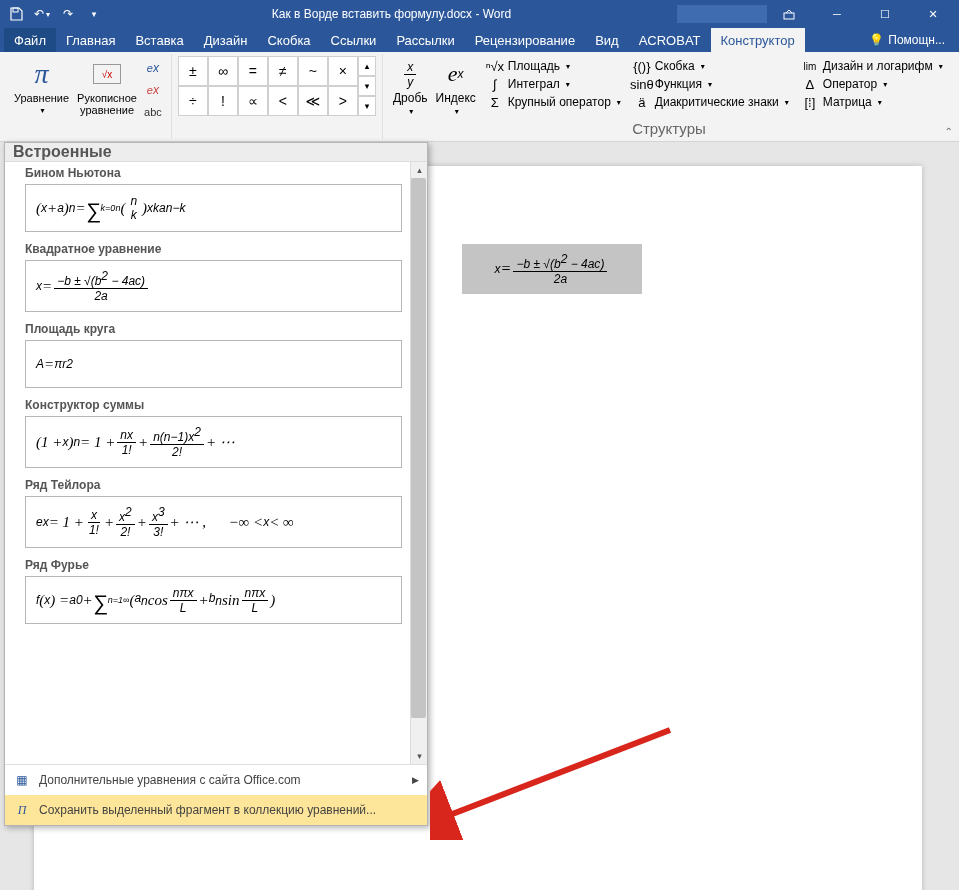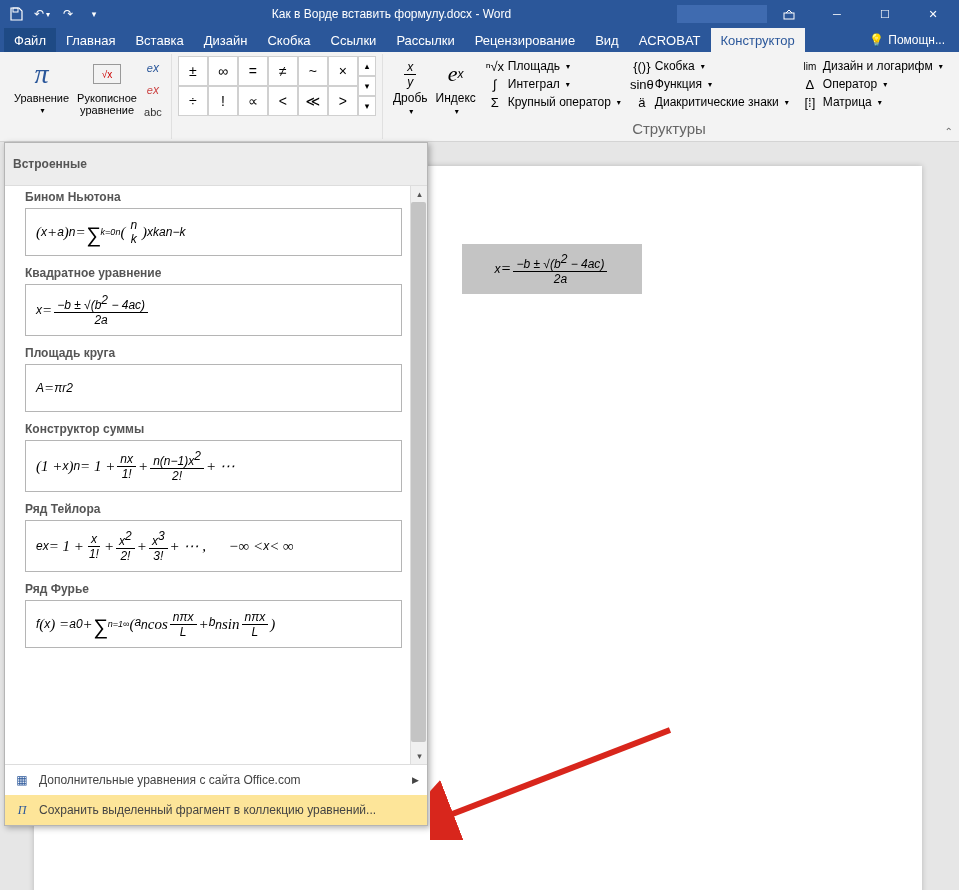--- a/index.html
+++ b/index.html
@@ -32,21 +32,21 @@
 .sym-scroll{display:flex;flex-direction:column}
 .sym-scroll .sym{height:20px;width:18px;font-size:9px}
 .struct-col{display:flex;flex-direction:column;gap:2px;padding:2px 4px}
 .struct-item{display:flex;align-items:center;gap:4px;font-size:12px;padding:1px 2px;white-space:nowrap}
 .struct-icon{width:18px;height:14px;display:inline-flex;align-items:center;justify-content:center;font-size:13px}
 .collapse-btn{position:absolute;right:6px;bottom:4px;font-size:10px;color:#666}
 .doc-area{position:absolute;top:142px;left:0;right:0;bottom:0;background:#e6e6e6;overflow:hidden}
 .page{position:absolute;left:34px;top:24px;width:888px;height:100%;background:#fff;box-shadow:0 0 6px rgba(0,0,0,.2)}
 .eq-box{position:absolute;left:428px;top:78px;width:180px;height:50px;background:#c4c4c4;display:flex;align-items:center;justify-content:center;font-family:"Cambria Math","Times New Roman",serif;font-size:16px;font-style:italic}
 .dropdown{position:absolute;top:142px;left:4px;width:424px;height:684px;background:#fff;border:1px solid #b5b5b5;box-shadow:2px 2px 6px rgba(0,0,0,.3);z-index:10;display:flex;flex-direction:column}
-.dd-header{background:#ededed;padding:14px 8px;font-weight:bold;color:#555;font-size:12px;border-bottom:1px solid #ddd}
+.dd-header{background:#ededed;padding:0 8px;font-weight:bold;color:#555;font-size:16px;border-bottom:1px solid #ddd}
 .dd-scroll{flex:1;overflow:hidden;position:relative}
 .dd-scrollbar{position:absolute;right:0;top:0;width:17px;height:100%;background:#f0f0f0;border-left:1px solid #ddd}
 .dd-thumb{position:absolute;right:1px;top:16px;width:15px;height:540px;background:#c4c4c4;border-radius:2px}
 .dd-arrow{position:absolute;width:17px;height:16px;display:flex;align-items:center;justify-content:center;font-size:9px;color:#555}
 .dd-content{padding:4px 8px 4px 20px;margin-right:17px}
 .eq-item{margin-bottom:10px}
 .eq-title{font-weight:bold;color:#555;font-size:12px;margin-bottom:4px}
 .eq-preview{border:1px solid #b5b5b5;padding:8px 10px;min-height:48px;display:flex;align-items:center;font-family:"Cambria Math","Times New Roman",serif;font-size:15px;font-style:italic}
 .dd-footer{border-top:1px solid #ddd}
 .dd-footer-item{display:flex;align-items:center;gap:8px;padding:6px 8px;font-size:12px;color:#444}

